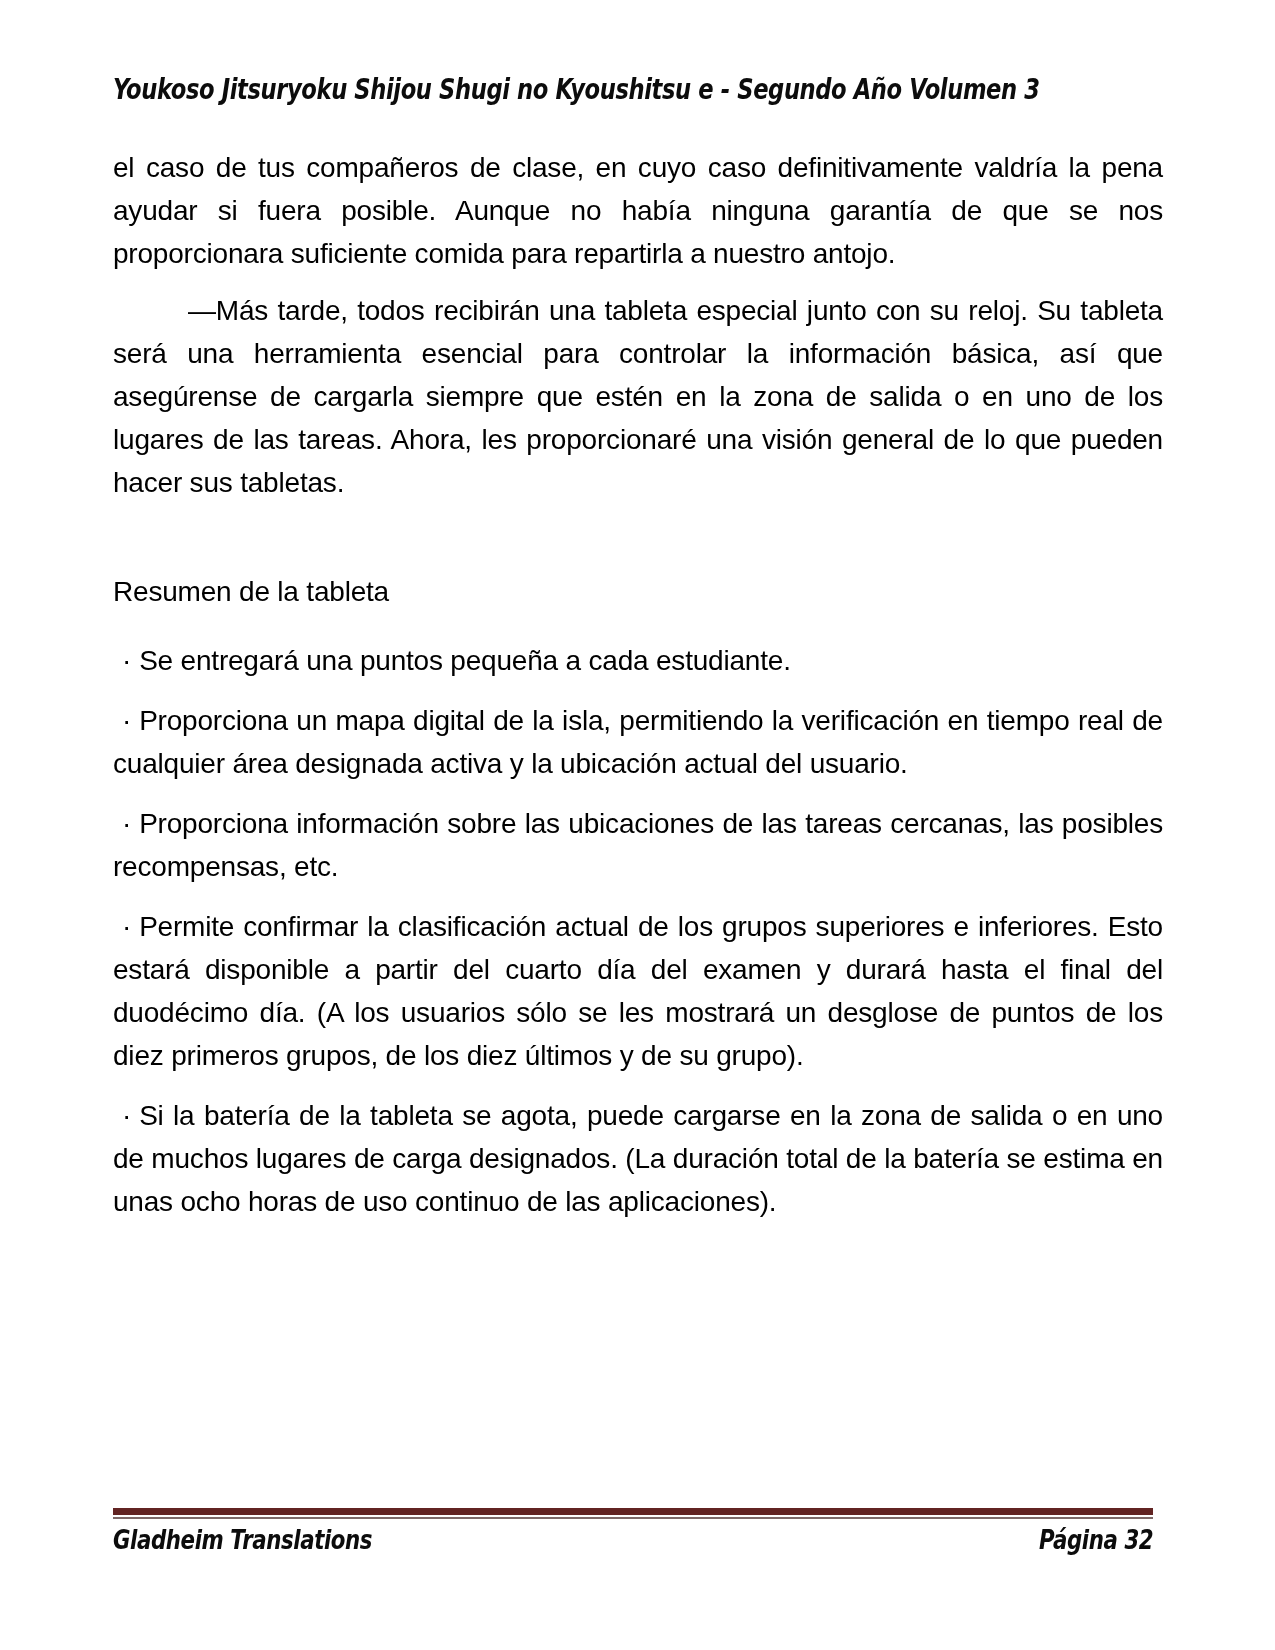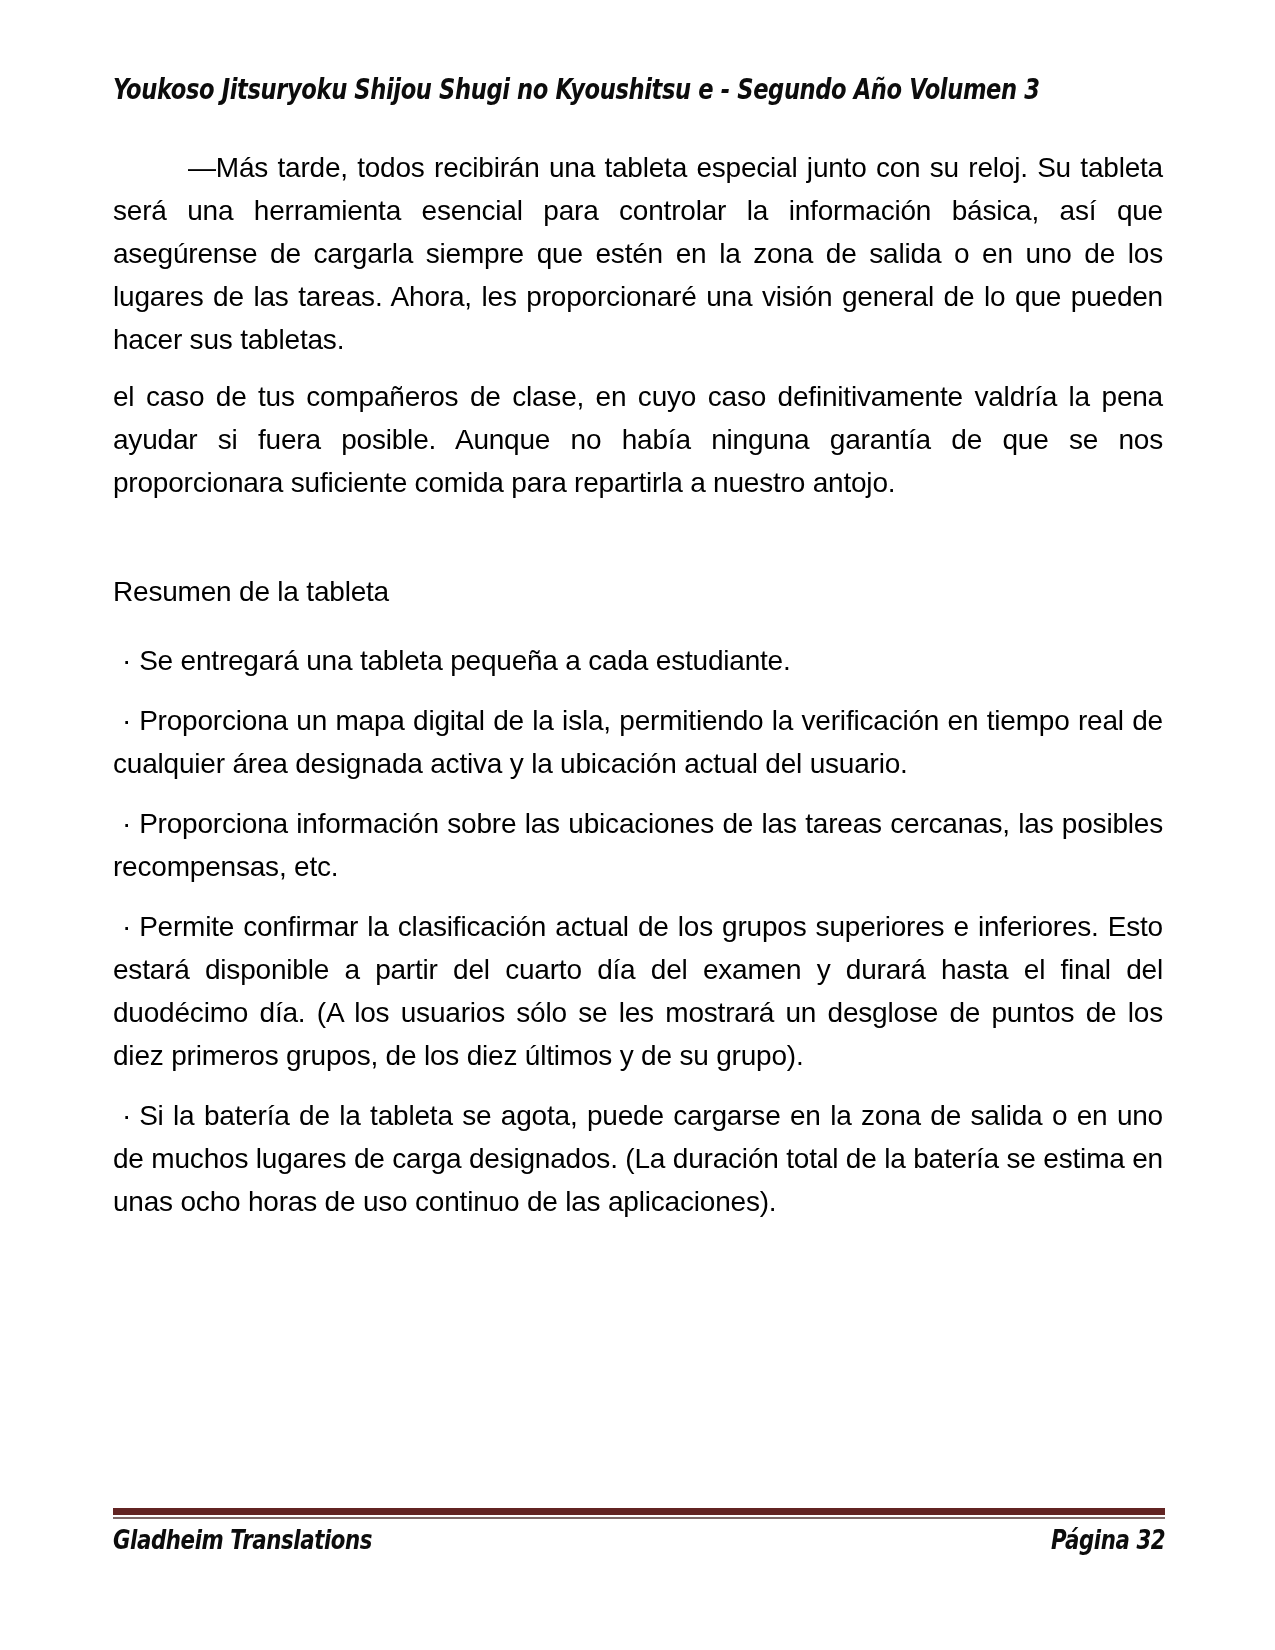--- a/index.html
+++ b/index.html
@@ -56,21 +56,21 @@
     margin: 0 0 17px 0;
     text-indent: 9px;
   }
   .bullet .marker {
     margin-right: 8px;
   }
   
   .footer {
     position: absolute;
     left: 113px;
-    right: 110px;
+    right: 122px;
     top: 1508px;
     text-align: center;
   }
   .footer-bar {
     height: 7px;
     background: #622423;
   }
   .footer-thin-line {
     margin-top: 2px;
     height: 2px;
@@ -99,27 +99,27 @@
 <body>
 
 <div class="page">
 
   <div class="header">
     <div class="display-font header-title">Youkoso Jitsuryoku Shijou Shugi no Kyoushitsu e - Segundo Año Volumen 3</div>
   </div>
 
   <div class="content">
 
+    <p class="para">el caso de tus compañeros de clase, en cuyo caso definitivamente valdría la pena ayudar si fuera posible. Aunque no había ninguna garantía de que se nos proporcionara suficiente comida para repartirla a nuestro antojo.</p>
+
     <p class="para first-indent">—Más tarde, todos recibirán una tableta especial junto con su reloj. Su tableta será una herramienta esencial para controlar la información básica, así que asegúrense de cargarla siempre que estén en la zona de salida o en uno de los lugares de las tareas. Ahora, les proporcionaré una visión general de lo que pueden hacer sus tabletas.</p>
-
-    <p class="para">el caso de tus compañeros de clase, en cuyo caso definitivamente valdría la pena ayudar si fuera posible. Aunque no había ninguna garantía de que se nos proporcionara suficiente comida para repartirla a nuestro antojo.</p>
 
     <p class="section-heading">Resumen de la tableta</p>
 
-    <p class="bullet"><span class="marker">·</span><span>Se entregará una tableta pequeña a cada estudiante.</span></p>
+    <p class="bullet"><span class="marker">·</span><span>Se entregará una puntos pequeña a cada estudiante.</span></p>
 
     <p class="bullet"><span class="marker">·</span><span>Proporciona un mapa digital de la isla, permitiendo la verificación en tiempo real de cualquier área designada activa y la ubicación actual del usuario.</span></p>
 
     <p class="bullet"><span class="marker">·</span><span>Proporciona información sobre las ubicaciones de las tareas cercanas, las posibles recompensas, etc.</span></p>
 
     <p class="bullet"><span class="marker">·</span><span>Permite confirmar la clasificación actual de los grupos superiores e inferiores. Esto estará disponible a partir del cuarto día del examen y durará hasta el final del duodécimo día. (A los usuarios sólo se les mostrará un desglose de puntos de los diez primeros grupos, de los diez últimos y de su grupo).</span></p>
 
 
 
     <p class="bullet"><span class="marker">·</span><span>Si la batería de la tableta se agota, puede cargarse en la zona de salida o en uno de muchos lugares de carga designados. (La duración total de la batería se estima en unas ocho horas de uso continuo de las aplicaciones).</span></p>

